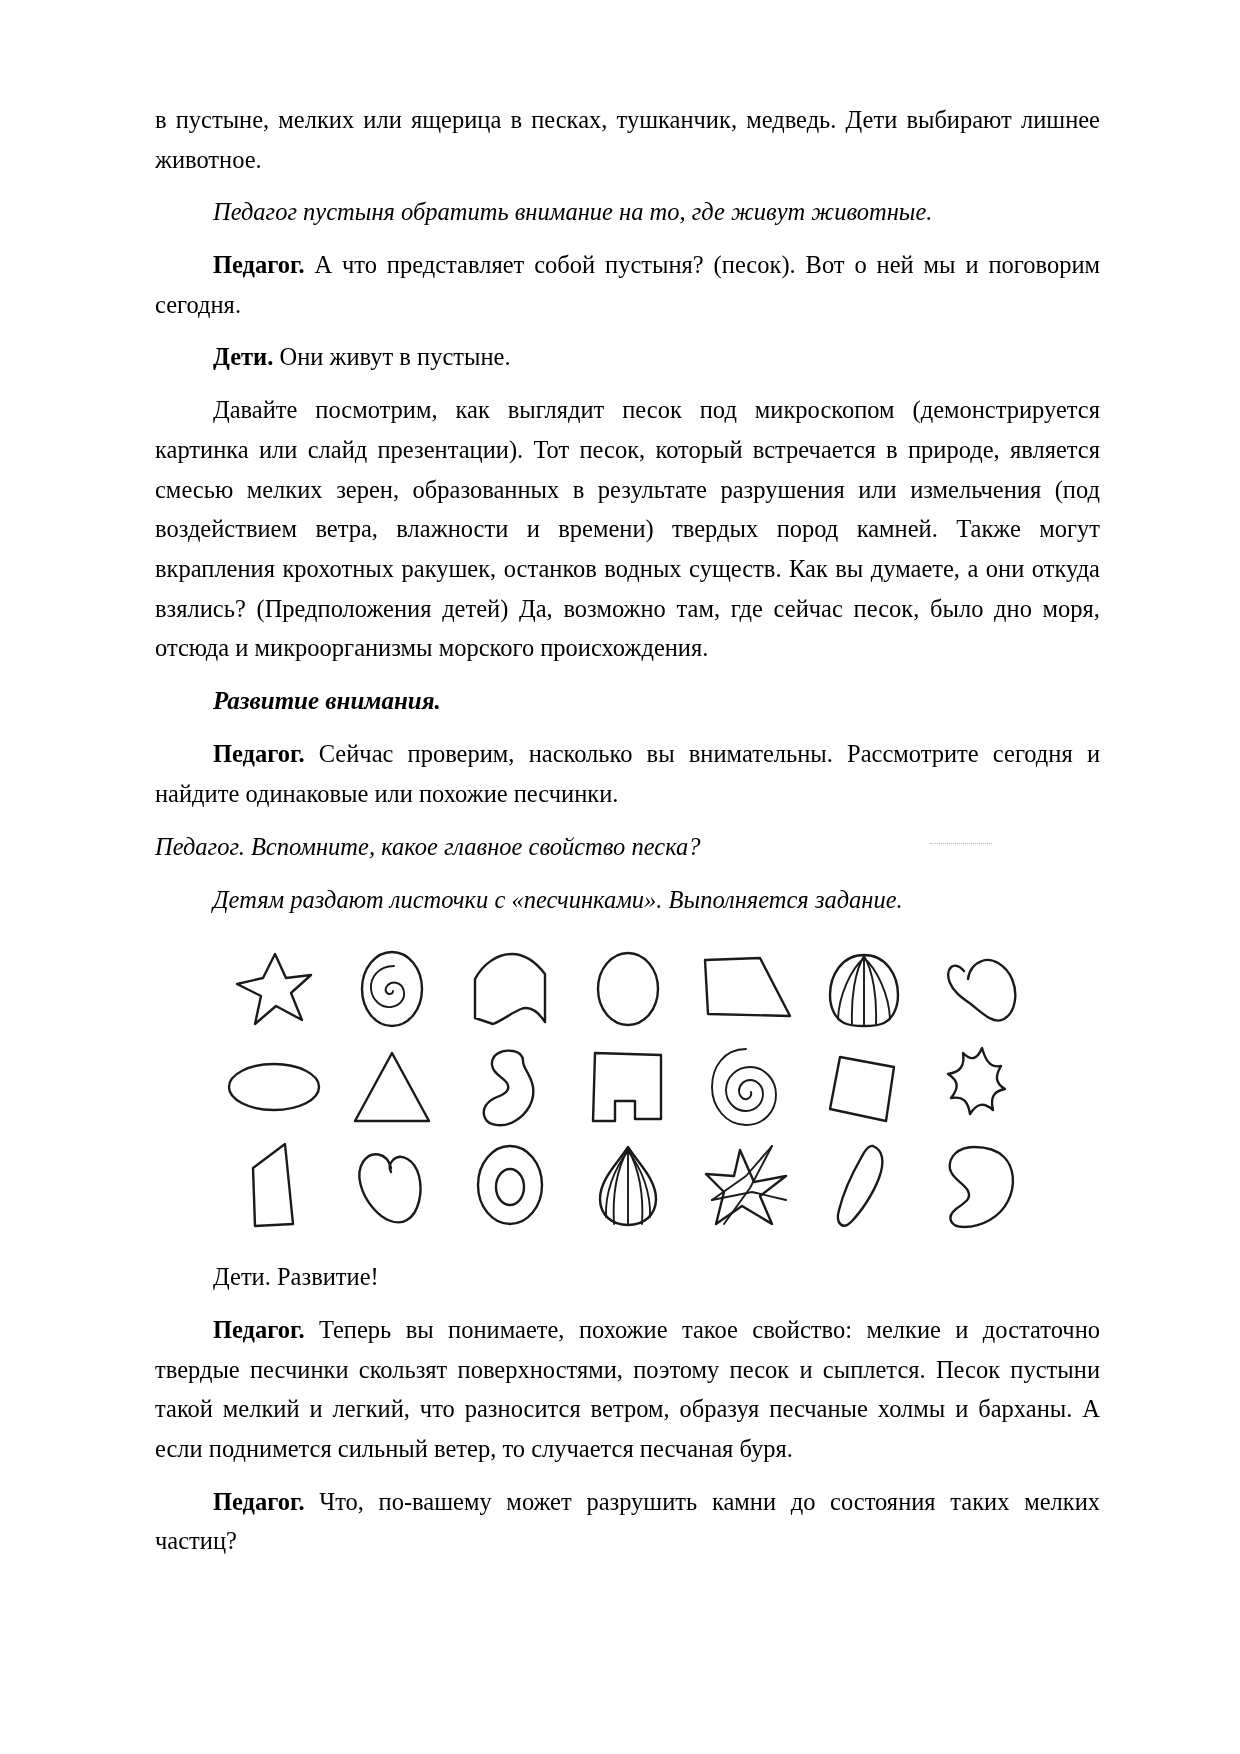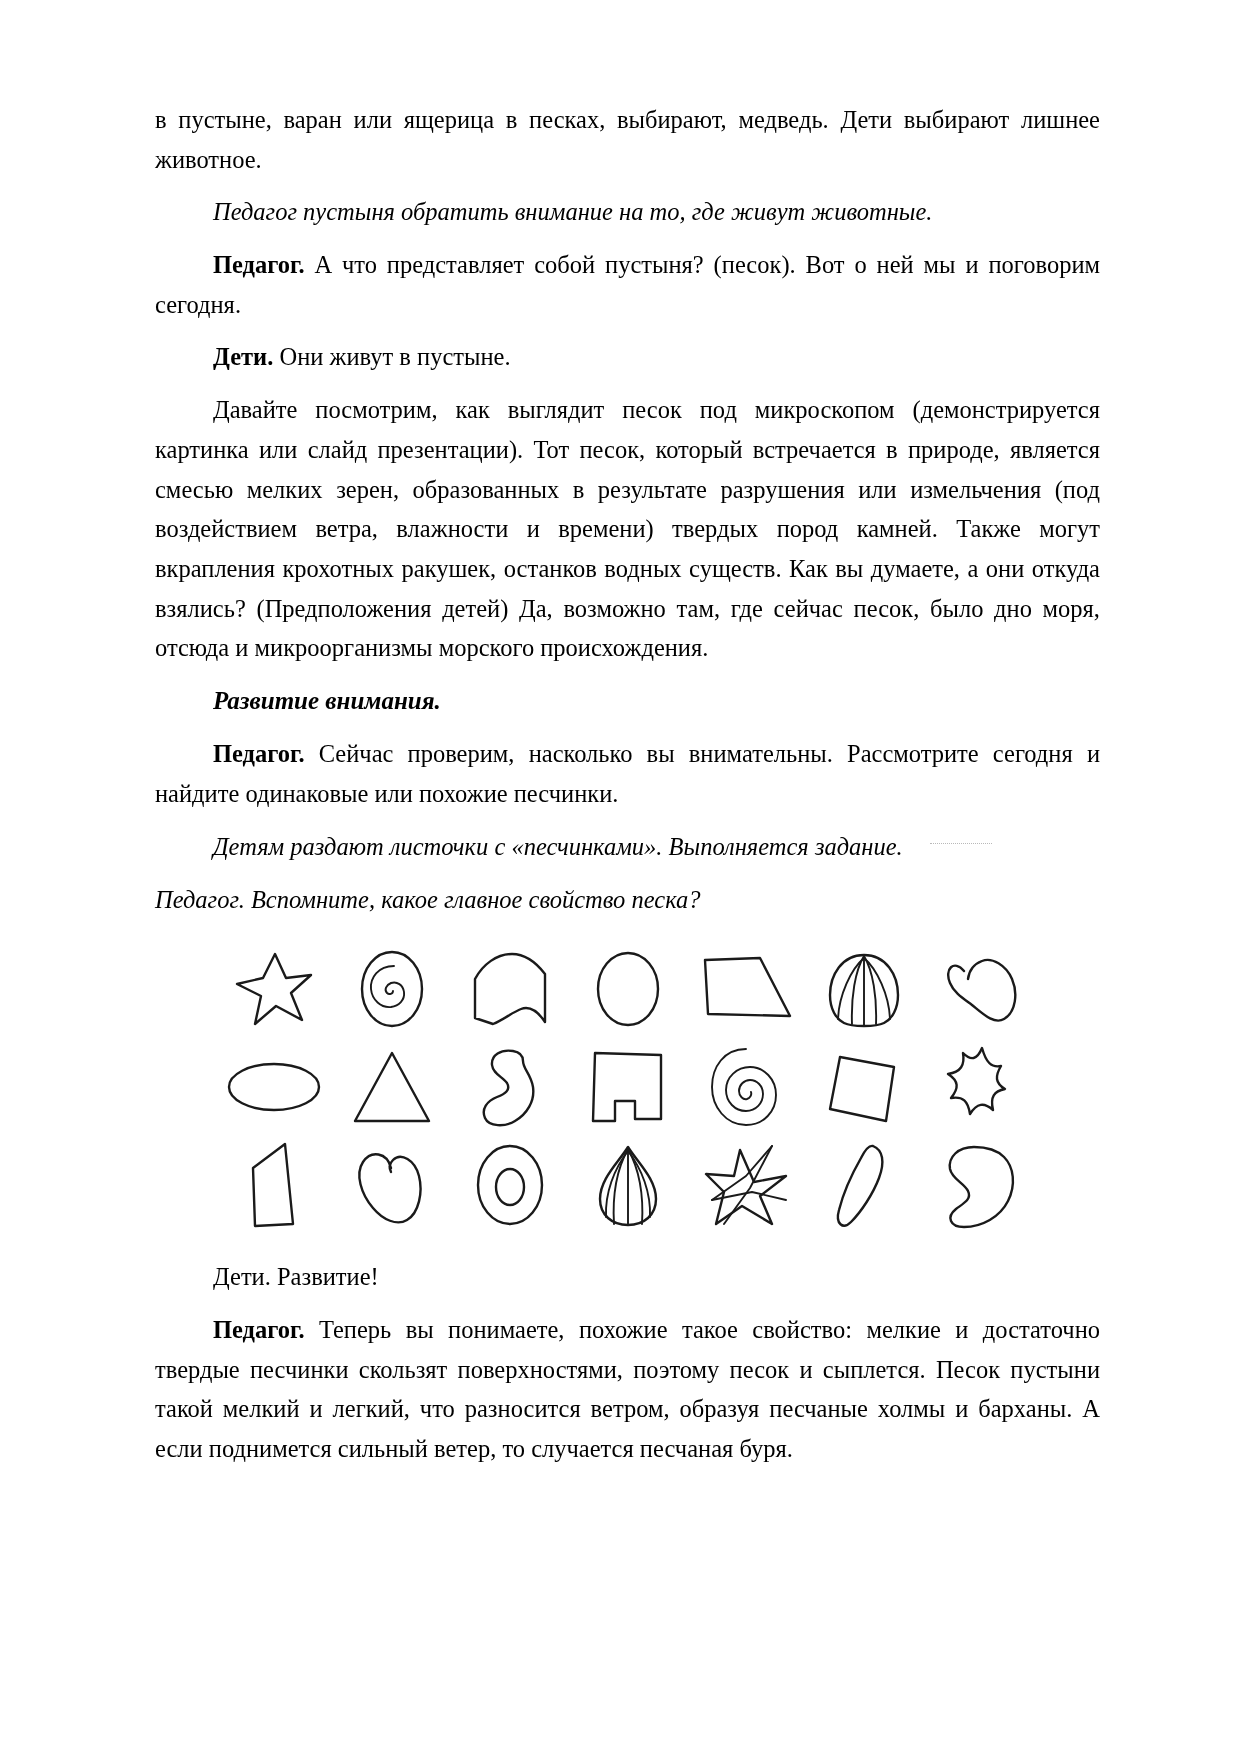--- a/index.html
+++ b/index.html
@@ -95,43 +95,43 @@
     width: 62px;
     height: 3px;
     border-top: 1.5px dotted #b9b9b9;
   }
 </style>
 </head>
 <body>
 
 <div class="page">
 
-  <p class="para noindent">в пустыне, варан или ящерица в песках, выбирают, медведь. Дети выбирают лишнее животное.</p>
+  <p class="para noindent">в пустыне, мелких или ящерица в песках, тушканчик, медведь. Дети выбирают лишнее животное.</p>
 
   <p class="para indent italic">Педагог пустыня обратить внимание на то, где живут животные.</p>
 
   <p class="para indent">
     <span class="speaker">Педагог.</span><span>&nbsp;</span><span>А что представляет собой пустыня? (песок). Вот о ней мы и поговорим сегодня.</span>
   </p>
 
   <p class="para indent">
     <span class="speaker">Дети.</span><span>&nbsp;</span><span>Они живут в пустыне.</span>
   </p>
 
   <p class="para indent">Давайте посмотрим, как выглядит песок под микроскопом (демонстрируется картинка или слайд презентации). Тот песок, который встречается в природе, является смесью мелких зерен, образованных в результате разрушения или измельчения (под воздействием ветра, влажности и времени) твердых пород камней. Также могут вкрапления крохотных ракушек, останков водных существ. Как вы думаете, а они откуда взялись? (Предположения детей) Да, возможно там, где сейчас песок, было дно моря, отсюда и микроорганизмы морского происхождения.</p>
 
   <p class="section-head">Развитие внимания.</p>
 
   <p class="para indent">
     <span class="speaker">Педагог.</span><span>&nbsp;</span><span>Сейчас проверим, насколько вы внимательны. Рассмотрите сегодня и найдите одинаковые или похожие песчинки.</span>
   </p>
 
+  <p class="para noindent italic">Педагог. Вспомните, какое главное свойство песка?</p>
+
   <p class="para indent italic">Детям раздают листочки с «песчинками». Выполняется задание.</p>
-
-  <p class="para noindent italic">Педагог. Вспомните, какое главное свойство песка?</p>
 
   <div class="faint-mark"></div>
 
   <div class="figure">
     <div class="shapes-grid">
 
       <div class="cell">
         <svg width="86" height="82" viewBox="0 0 86 82" aria-hidden="true">
           <path class="ink" d="M44 6 L55 30 L80 27 L60 45 L71 72 L45 58 L24 76 L30 48 L6 36 L32 30 Z"></path>
         </svg>
@@ -274,14 +274,17 @@
 
     </div>
   </div>
 
   <p class="para indent">Дети. Развитие!</p>
 
   <p class="para indent">
     <span class="speaker">Педагог.</span><span>&nbsp;</span><span>Теперь вы понимаете, похожие такое свойство: мелкие и достаточно твердые песчинки скользят поверхностями, поэтому песок и сыплется. Песок пустыни такой мелкий и легкий, что разносится ветром, образуя песчаные холмы и барханы. А если поднимется сильный ветер, то случается песчаная буря.</span>
   </p>
 
+  <p class="para indent">
+    <span class="speaker">Педагог.</span><span>&nbsp;</span><span>Что, по-вашему может разрушить камни до состояния таких мелких частиц?</span>
+  </p>
 
 </div>
 
 </body></html>

